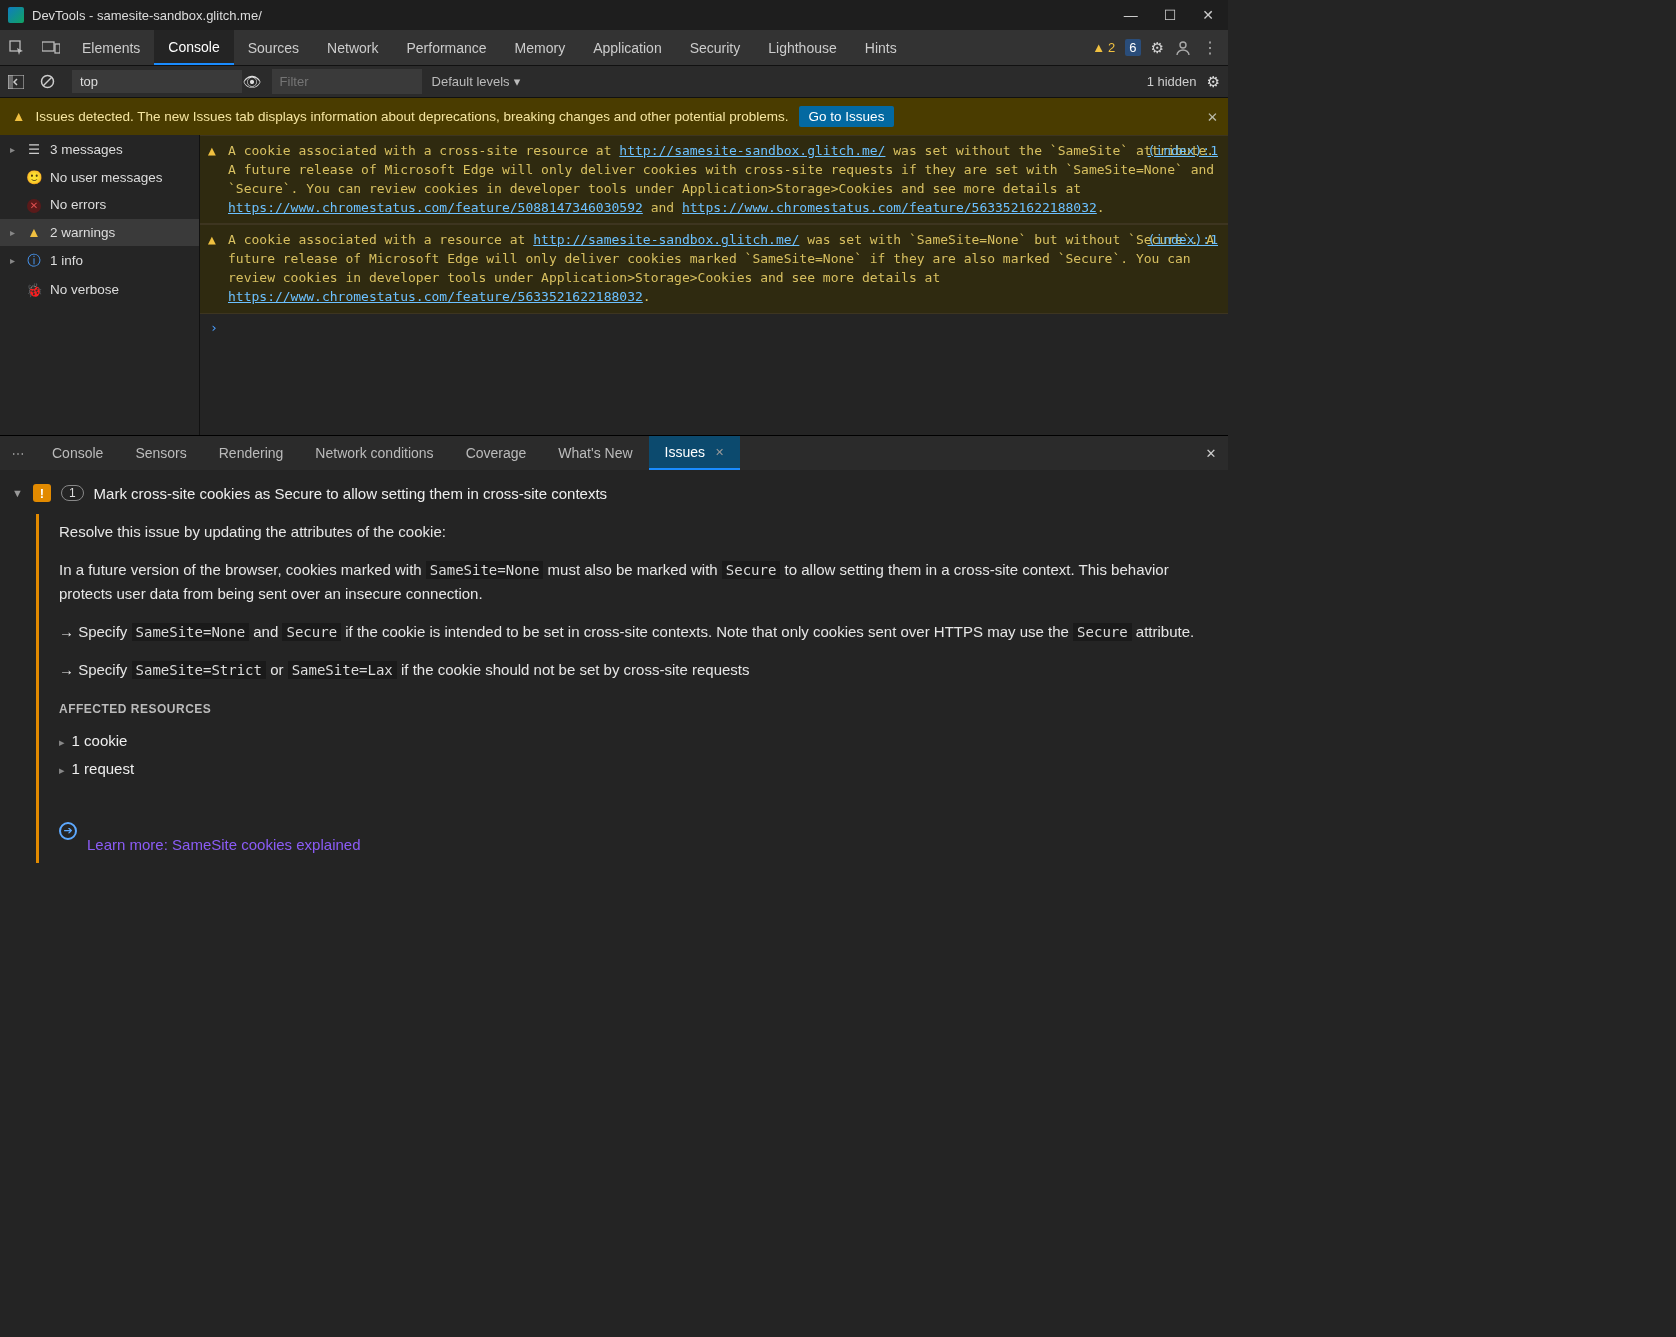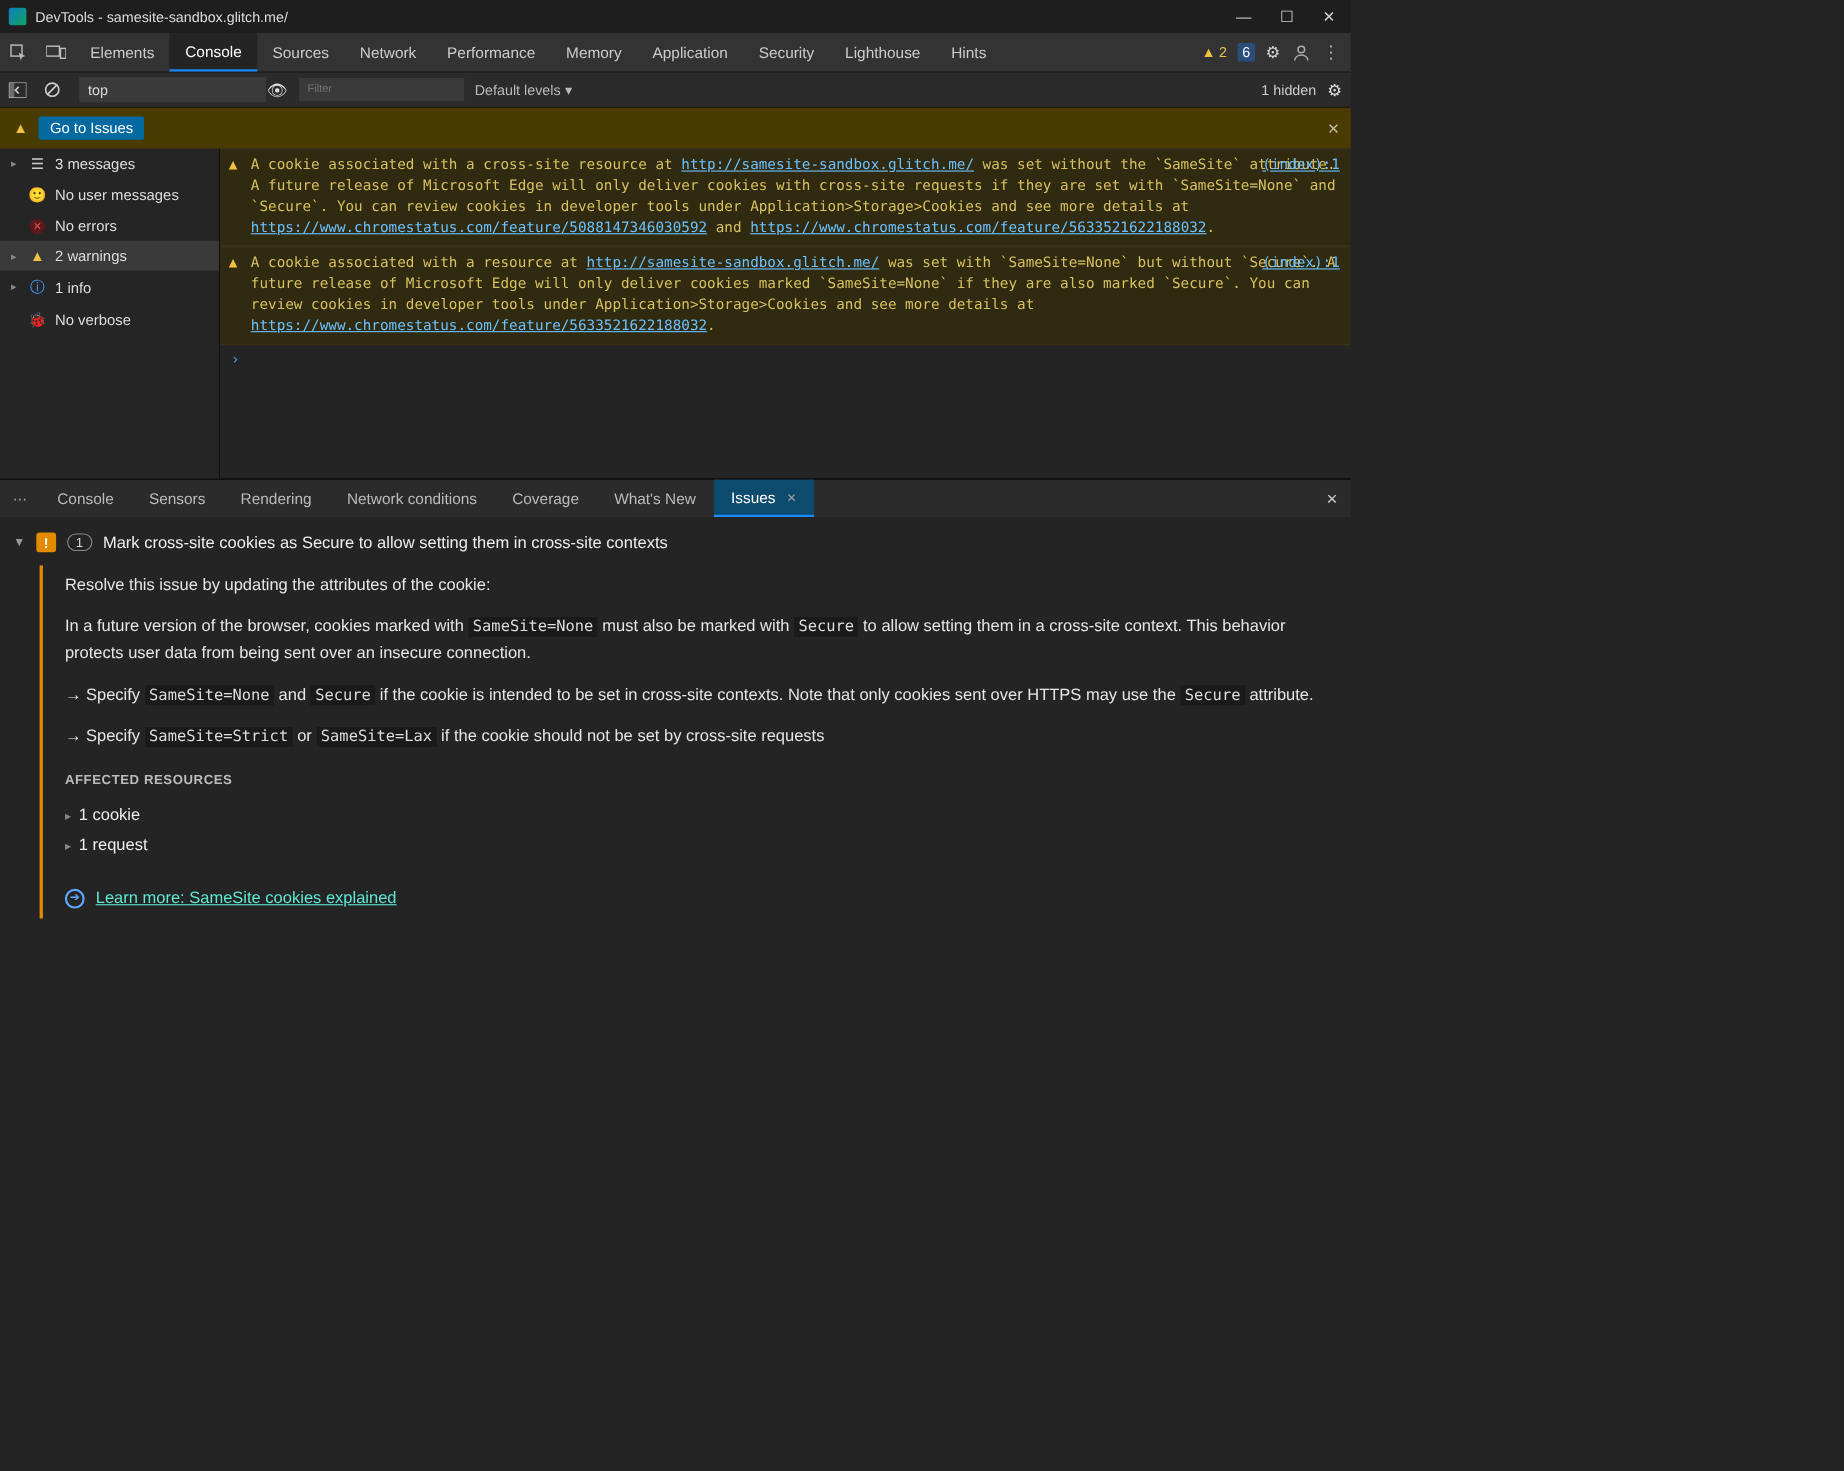--- a/index.html
+++ b/index.html
@@ -84,21 +84,21 @@
   width:170px;
 }
 .toolbar .chev { margin-left:-26px; color:#bbb; pointer-events:none;}
 .toolbar .eye { font-size:15px; color:#ddd; cursor:pointer;}
 .toolbar input.filter {
   background:#3a3a3a;
   border:none;
   color:#5eead4;
   padding:5px 8px;
   width:150px;
-  font-size:10px;
+  font-size:13px;
 }
 .toolbar .levels { color:#bbb; cursor:pointer; display:flex;align-items:center;gap:4px;}
 .toolbar .tb-spacer{flex:1;}
 .toolbar .hidden-count { color:#ccc; }
 .toolbar .gear2 { cursor:pointer; color:#ddd; font-size:15px;}
 
 .issues-bar {
   background:#4a3c00;
   color:#f5e5a0;
   padding:8px 12px;
@@ -234,21 +234,21 @@
 .aff-item { font-size:15px;color:#eee;padding:2px 0;cursor:pointer;}
 .aff-item::before{ content:"▸ "; color:#888; font-size:11px; margin-right:4px;}
 .learn-more {
   margin-top:22px;
   display:flex;align-items:center;gap:10px;
 }
 .learn-more .ring {
   width:18px;height:18px;border:2px solid #5da9ff;border-radius:50%;
   display:inline-flex;align-items:center;justify-content:center;color:#5da9ff;font-size:11px;
 }
-.learn-more a { color:#5eead4; text-decoration:underline; font-size:15px; cursor:pointer;}
+.learn-more a { color:#8b5cf6; font-size:15px; cursor:pointer;margin-top:28px;}
 svg { display:block; }
 </style>
 </head>
 <body>
 
 <div class="titlebar">
   <div class="app-icon"></div>
   <div class="title">DevTools - samesite-sandbox.glitch.me/</div>
   <div class="win-controls">
     <span>—</span>
@@ -316,20 +316,21 @@
   <span class="eye">👁</span>
   <input class="filter" placeholder="Filter" style="">
   <span class="levels"><span>Default levels</span> ▾</span>
   <div class="tb-spacer"></div>
   <span class="hidden-count">1 hidden</span>
   <span class="gear2">⚙</span>
 </div>
 
 <div class="issues-bar">
   <span class="warn-ic">▲</span>
+  <span>Issues detected. The new Issues tab displays information about deprecations, breaking changes and other potential problems.</span>
   <span class="go-btn">Go to Issues</span>
   <span class="close-x">✕</span>
 </div>
 
 <div class="console-body">
   <div class="sidebar">
     <div class="row">
         <span class="tri">▸</span>
         <span class="ic ic-list">☰</span>
         <span>3 messages</span>

